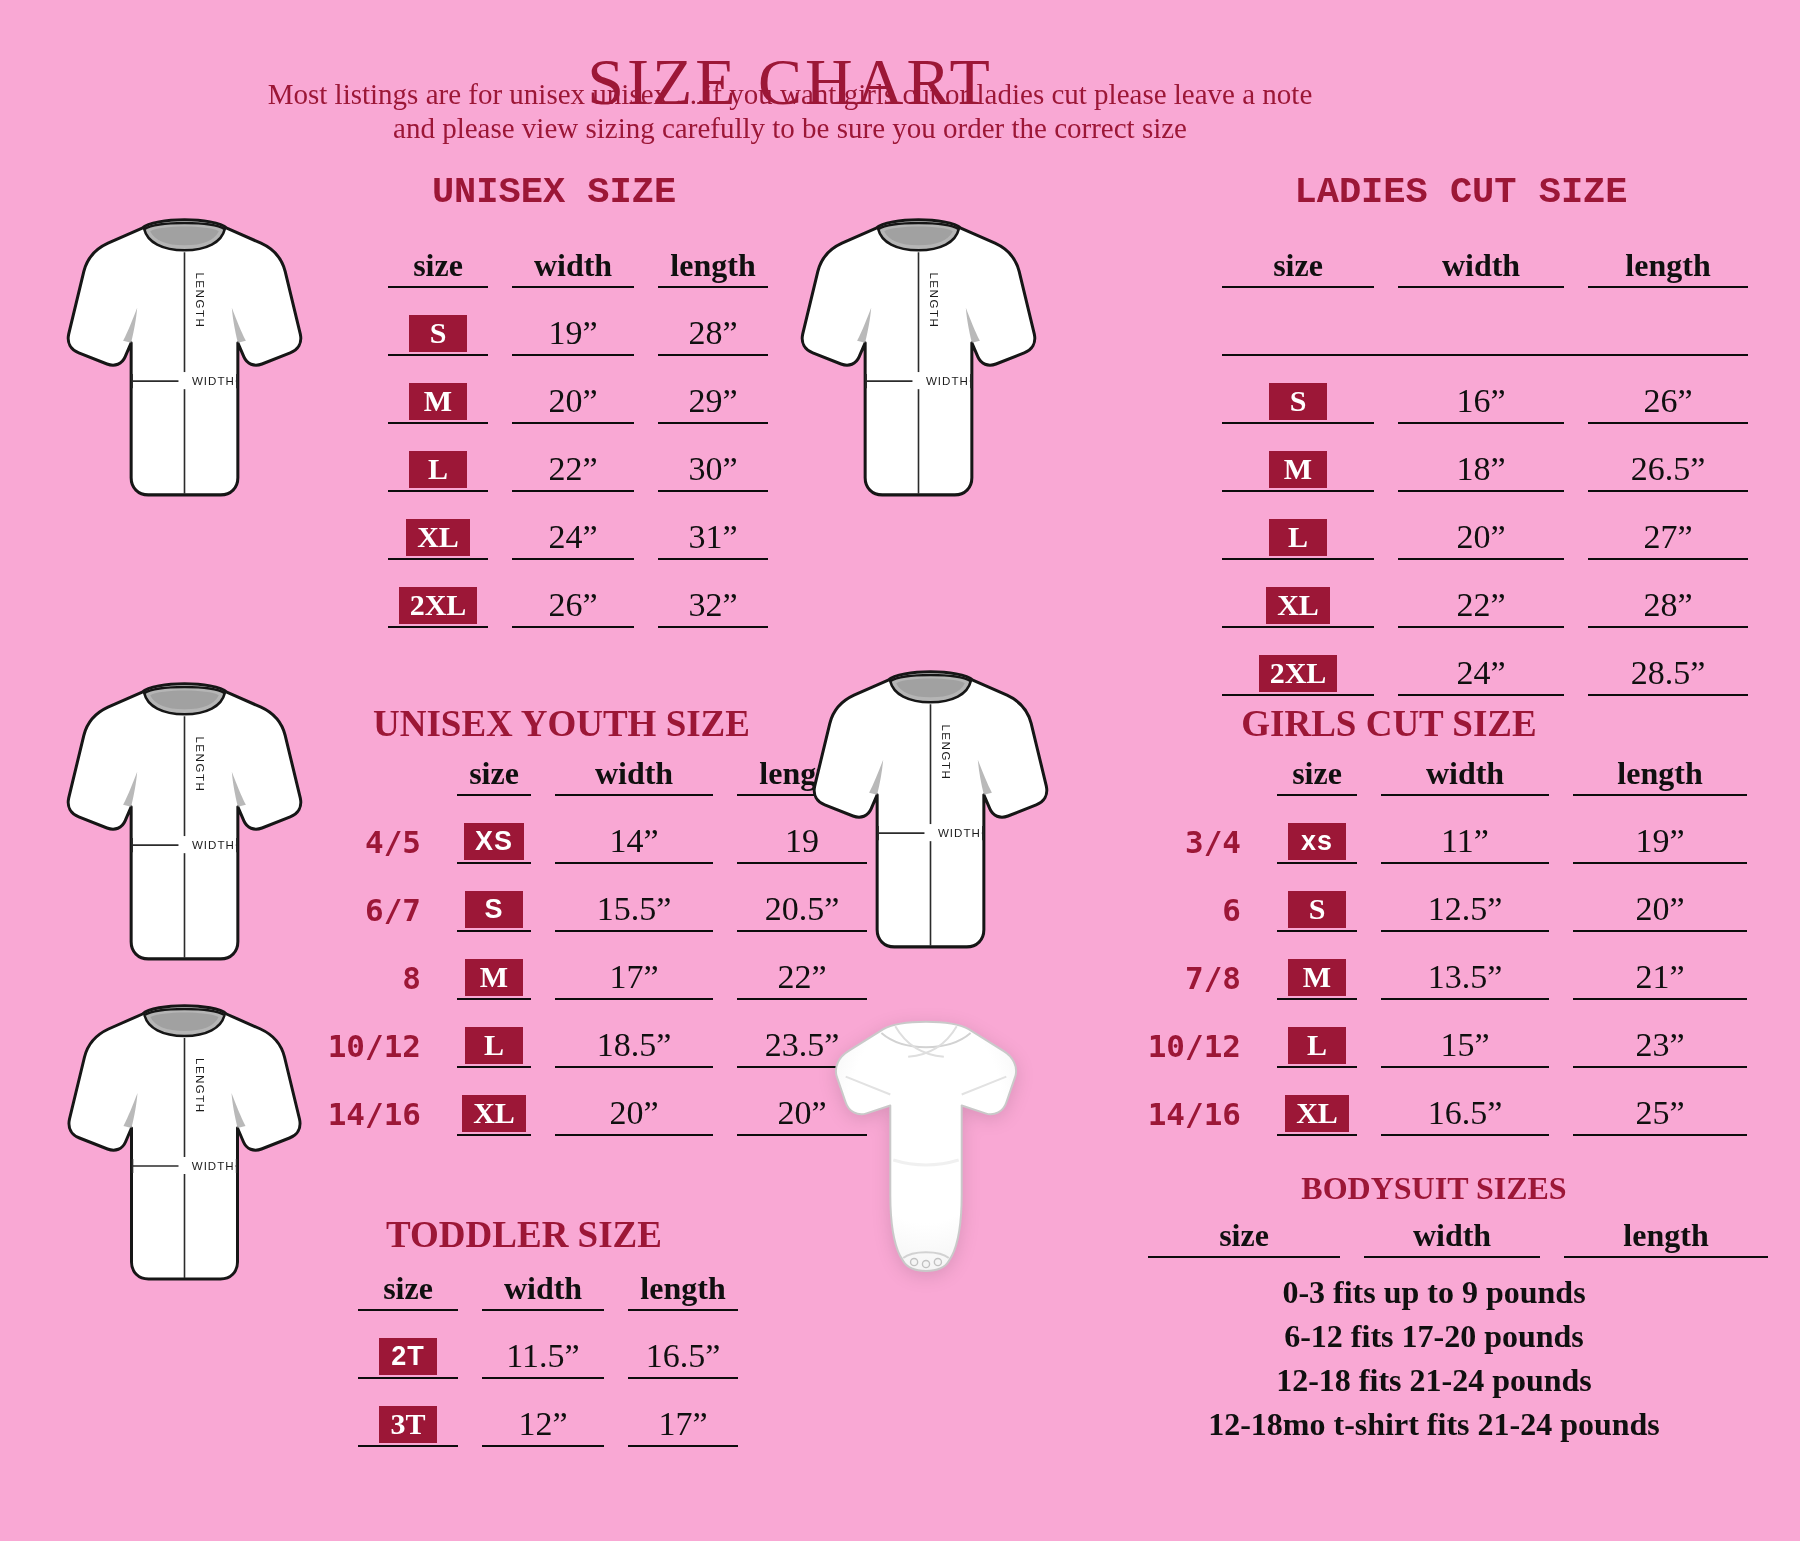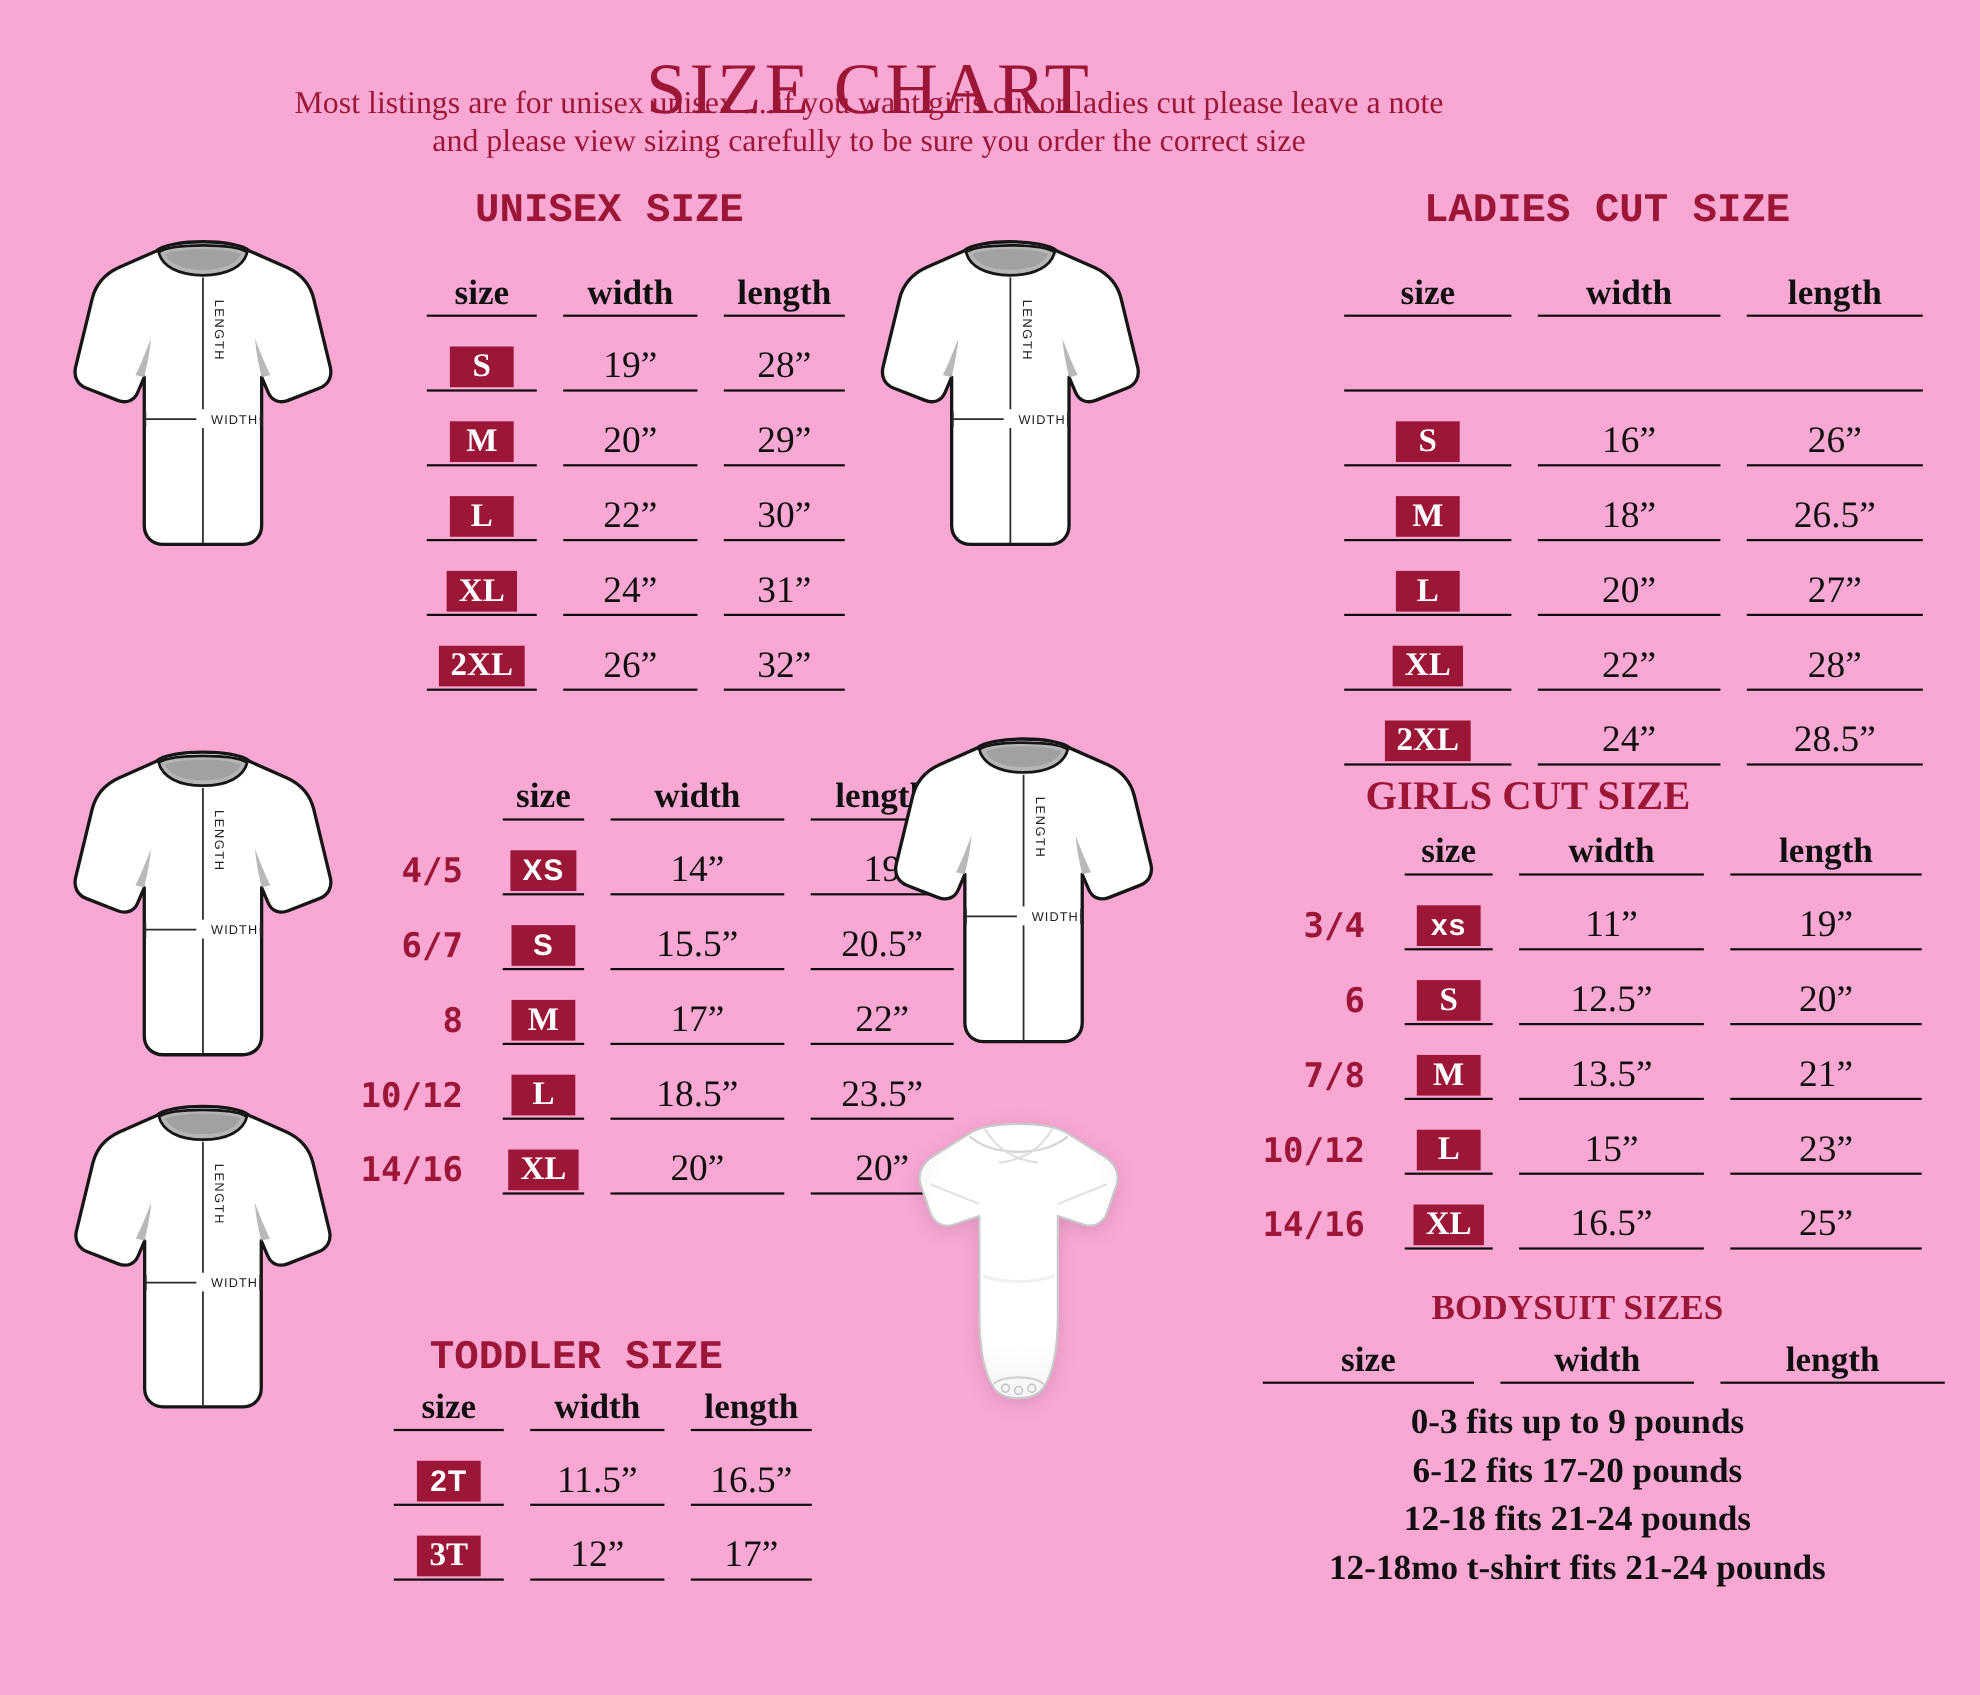--- a/index.html
+++ b/index.html
@@ -16,21 +16,21 @@
   }
   .subtitle{left:0;width:1580px;text-align:center;font-size:29px;color:var(--accent);}
   .sub1{top:78px;} .sub2{top:112px;}
   
   .size-table .tbl-title{
     margin:0;font-size:37px;font-weight:700;color:var(--accent);
     text-align:center;line-height:44px;white-space:nowrap;
   }
   .gap-lg .tbl-title{margin-bottom:30px;font-family:Liberation Mono, monospace;}
   .gap-sm .tbl-title{margin-bottom:6px;}
-  .gap-md .tbl-title{margin-bottom:0;font-family:Liberation Mono, monospace;}
+  .gap-md .tbl-title{margin-bottom:10px;}
   .grid{display:grid;grid-auto-rows:44px;gap:24px;}
   .t3 .grid{grid-template-columns:100px 122px 110px;}
   .ladies .grid{grid-template-columns:152px 166px 160px;}
   .t4y .grid{grid-template-columns:105px 74px 158px 130px;}
   .t4g .grid{grid-template-columns:150px 80px 168px 174px;}
   .bodysuit-panel .grid{grid-template-columns:192px 176px 204px;grid-auto-rows:44px;}
   .cell{display:flex;align-items:center;justify-content:center;font-size:34px;}
   .cell.h{font-weight:700;font-size:32px;}
   .cell.hage{border:none;}
   .lined{border-bottom:2.4px solid var(--line);}
@@ -182,20 +182,21 @@
       </div>
   </div>
 
   <div class="abs shirt" style="left:52px;top:676px;width:265px;height:302px;">
     <svg viewBox="0 0 260 300">
         <use href="#tee"></use>
       </svg>
   </div>
 
   <div class="abs size-table t4y gap-sm" style="left:328px;top:702px;width:467px;">
+    <h2 class="tbl-title">UNISEX YOUTH SIZE</h2>
     <div class="grid">
         <div class="cell h hage"></div>
         <div class="cell h lined">size</div>
         <div class="cell h lined">width</div>
         <div class="cell h lined">length</div>
         <div class="cell age">4/5</div>
         <div class="cell lined">
           <span class="badge sans">XS</span>
         </div>
         <div class="cell lined">14”</div>

